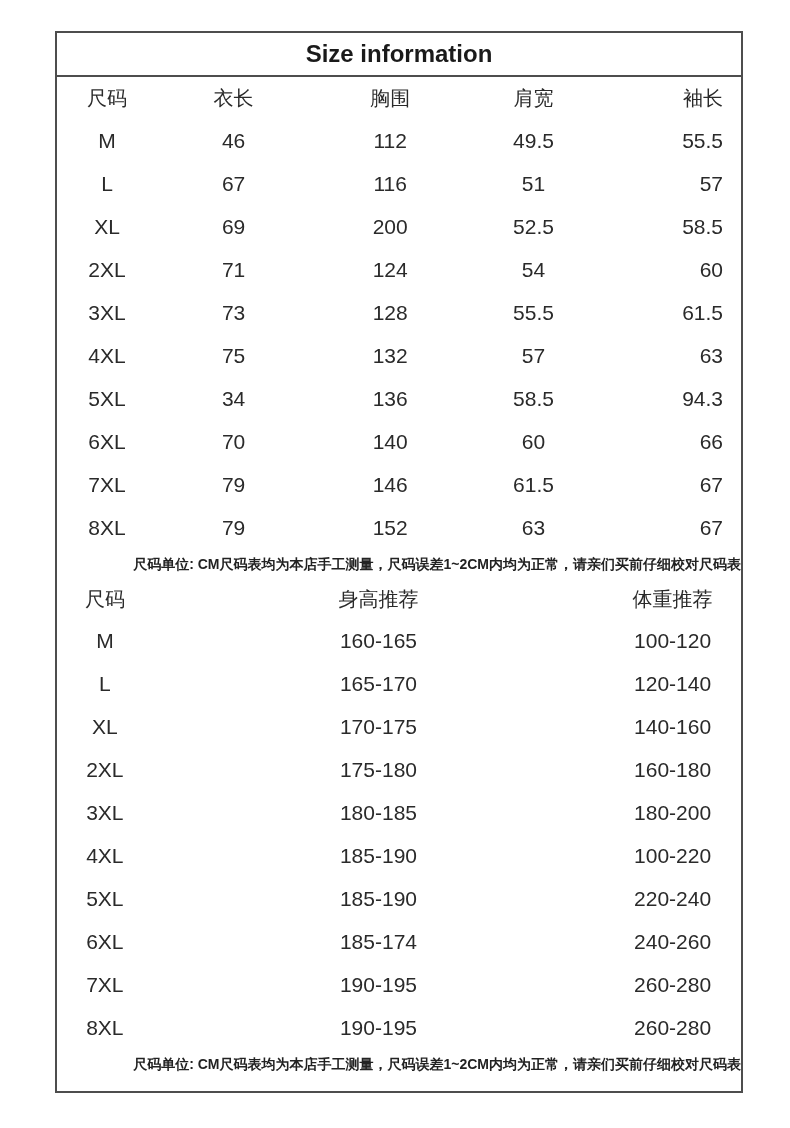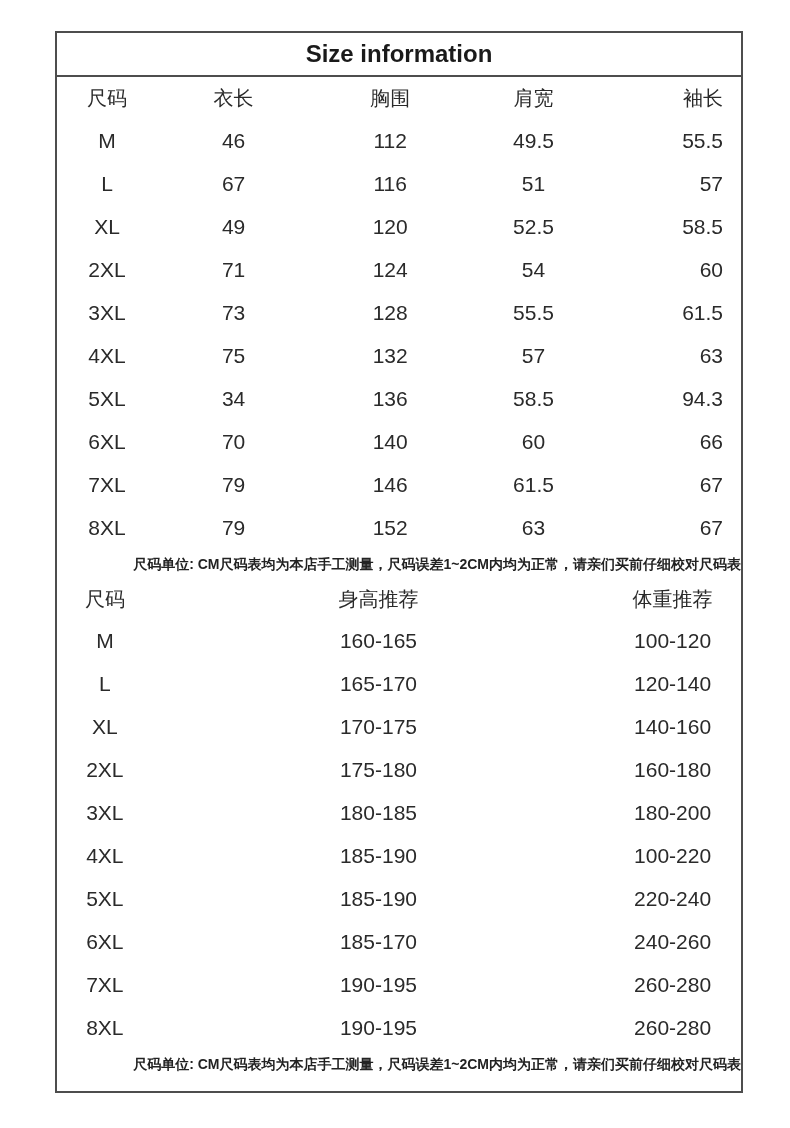--- a/index.html
+++ b/index.html
@@ -103,22 +103,22 @@
           </tr>
           <tr>
             <td>L</td>
             <td>67</td>
             <td>116</td>
             <td>51</td>
             <td>57</td>
           </tr>
           <tr>
             <td>XL</td>
-            <td>49</td>
-            <td>120</td>
+            <td>69</td>
+            <td>200</td>
             <td>52.5</td>
             <td>58.5</td>
           </tr>
           <tr>
             <td>2XL</td>
             <td>71</td>
             <td>124</td>
             <td>54</td>
             <td>60</td>
           </tr>
@@ -208,21 +208,21 @@
             <td>185-190</td>
             <td>100-220</td>
           </tr>
           <tr>
             <td>5XL</td>
             <td>185-190</td>
             <td>220-240</td>
           </tr>
           <tr>
             <td>6XL</td>
-            <td>185-170</td>
+            <td>185-174</td>
             <td>240-260</td>
           </tr>
           <tr>
             <td>7XL</td>
             <td>190-195</td>
             <td>260-280</td>
           </tr>
           <tr>
             <td>8XL</td>
             <td>190-195</td>

